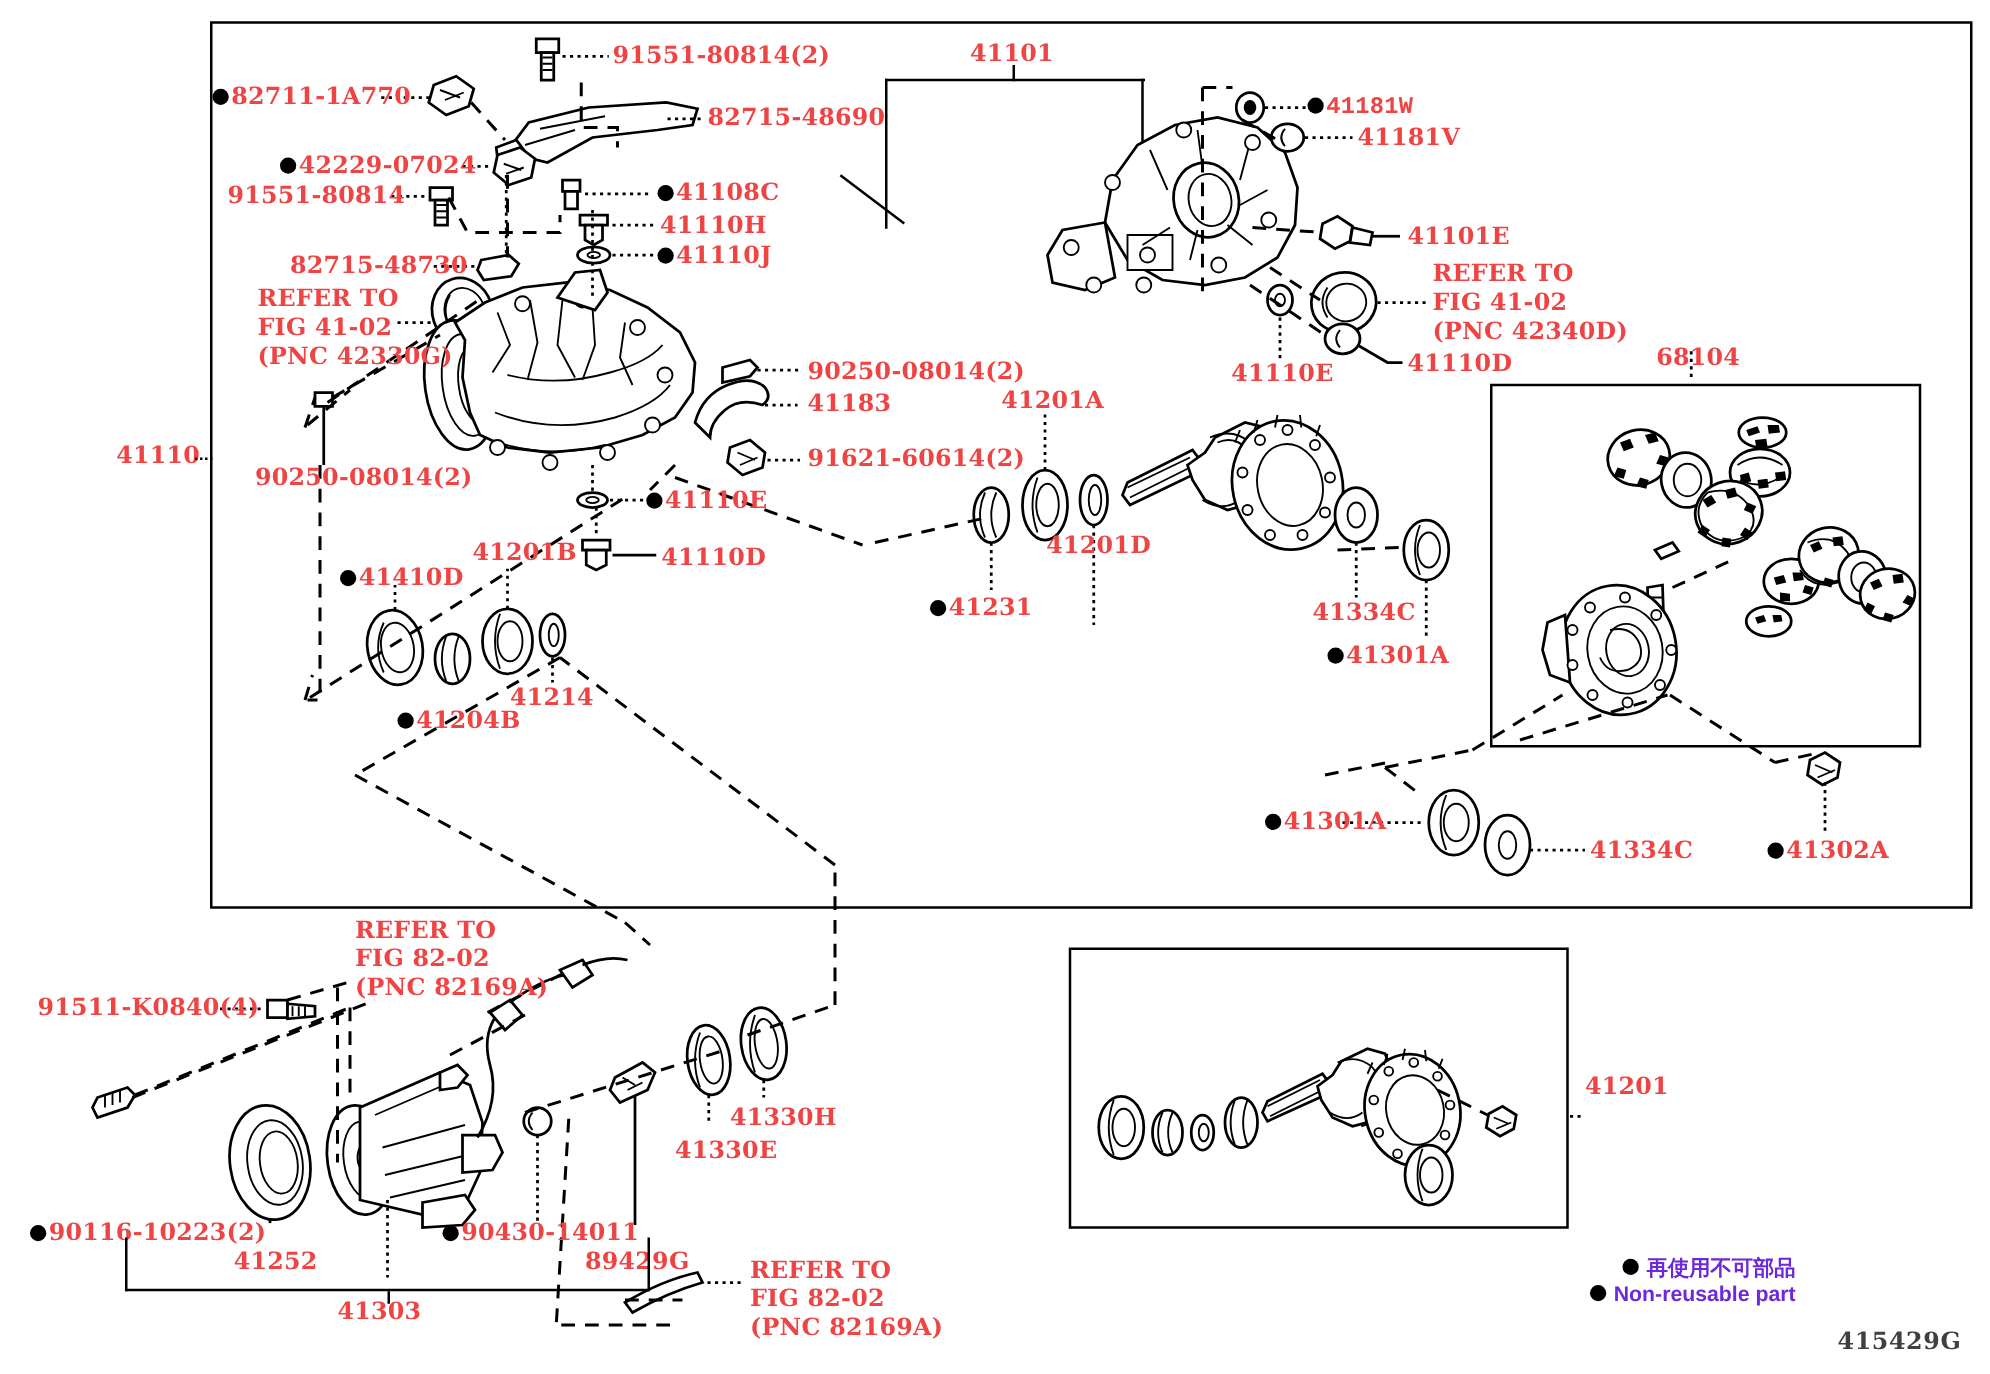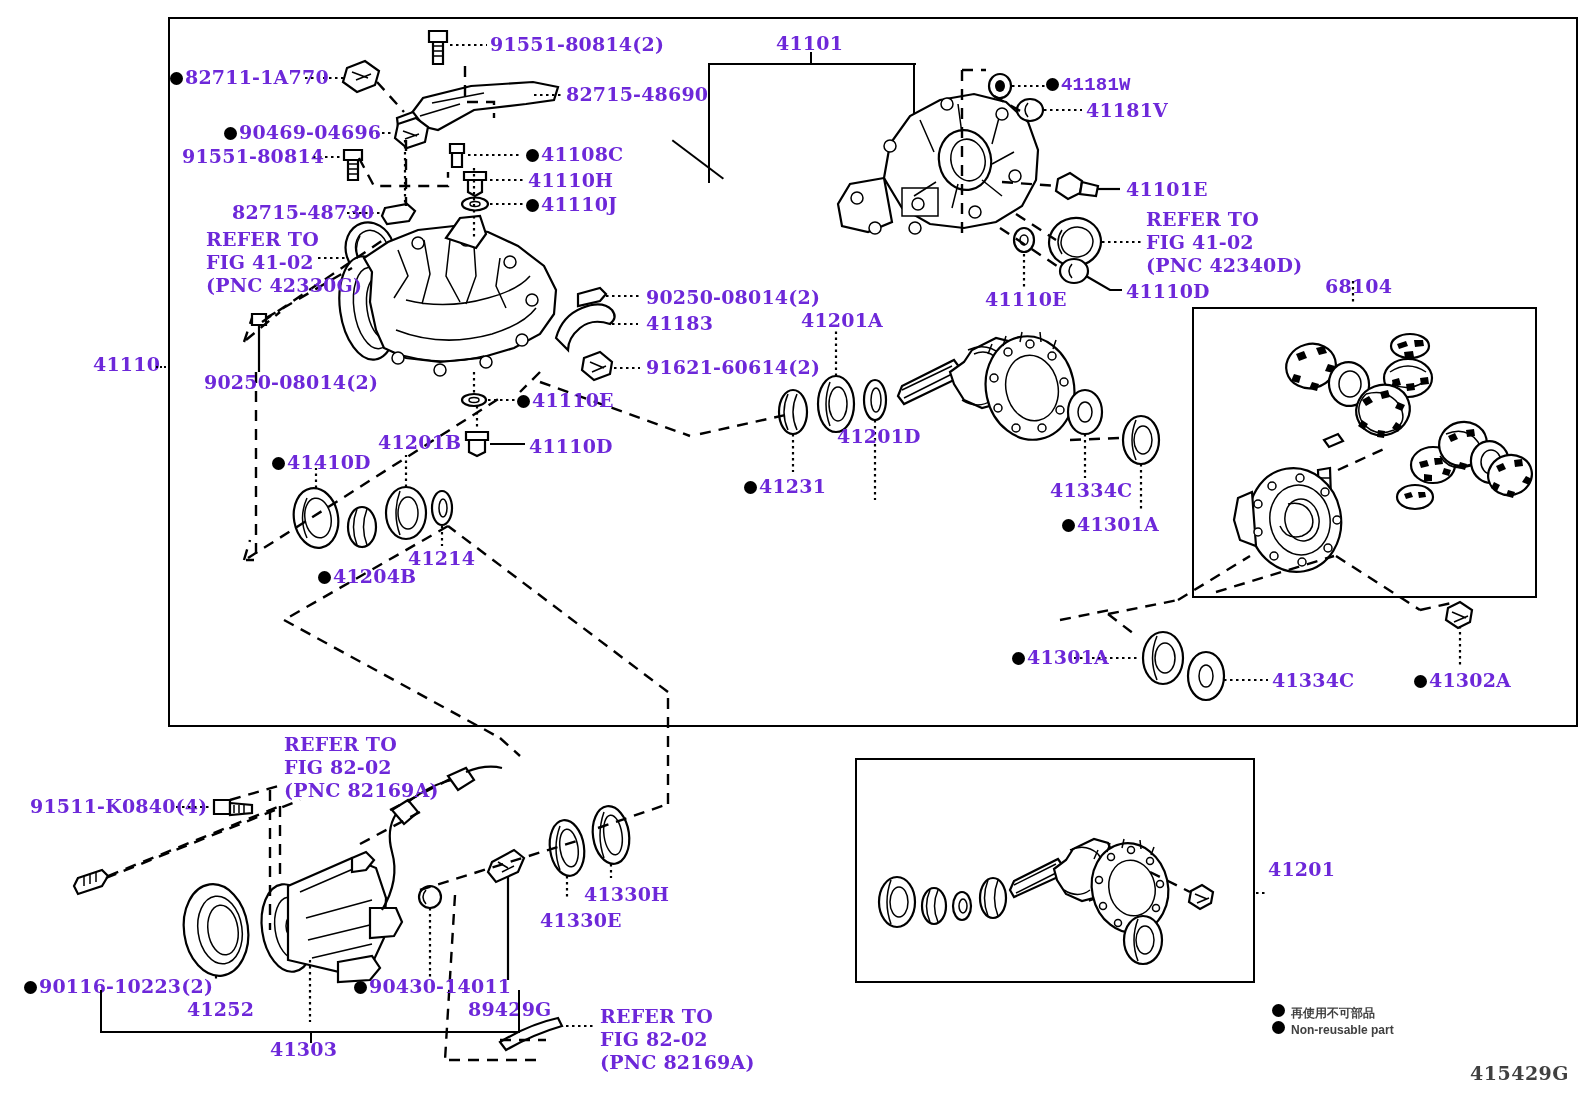--- a/index.html
+++ b/index.html
@@ -18,21 +18,21 @@
   
   .abs{position:absolute;}
   .lbl{
     position:absolute;
     font-family:"DejaVu Serif", serif;
     font-weight:bold;
     font-size:19px;
     letter-spacing:0.2px;
     white-space:nowrap;
     line-height:1.05;
-    color:#6d28d9;
+    color:#ef4444;
   }
   .lbl.multi{line-height:1.22;}
   .lbl .dot{
     display:inline-block;
     width:13px;height:13px;
     border-radius:50%;
     background:#000;
     margin-right:2px;
     vertical-align:-1px;
   }
@@ -54,24 +54,25 @@
     border-right:2px solid #000;
     border-bottom:2px solid #000;
     box-sizing:border-box;
   }
   .stem{position:absolute;border-left:2px solid #000;}
   
   #legend{position:absolute;left:1272px;top:1004px;}
   #legend div{
     font-family:"Liberation Sans", sans-serif;
     font-weight:bold;
-    font-size:12px;
+    font-size:17px;
     white-space:nowrap;
     line-height:1.25;
-    color:#404040;
+    color:#6d28d9;
+    text-align:right;
   }
   #legend .dot{
     display:inline-block;width:13px;height:13px;border-radius:50%;
     background:#000;margin-right:6px;vertical-align:0px;
   }
   #drawing-no{
     position:absolute;left:1470px;top:1062px;
     font-family:"DejaVu Serif", serif;font-weight:bold;font-size:19px;
     letter-spacing:0.5px;color:#404040;white-space:nowrap;
   }
@@ -662,21 +663,21 @@
   <div class="lbl" style="left:170px;top:68px;">
     <span class="dot"></span><span>82711-1A770</span>
   </div>
   <div class="lbl" style="left:490px;top:35px;">
     <span>91551-80814(2)</span>
   </div>
   <div class="lbl" style="left:566px;top:85px;">
     <span>82715-48690</span>
   </div>
   <div class="lbl" style="left:224px;top:123px;">
-    <span class="dot"></span><span>90469-04696</span>
+    <span class="dot"></span><span>42229-07024</span>
   </div>
   <div class="lbl" style="left:182px;top:147px;">
     <span>91551-80814</span>
   </div>
   <div class="lbl" style="left:232px;top:203px;">
     <span>82715-48730</span>
   </div>
   <div class="lbl" style="left:526px;top:145px;">
     <span class="dot"></span><span>41108C</span>
   </div>

